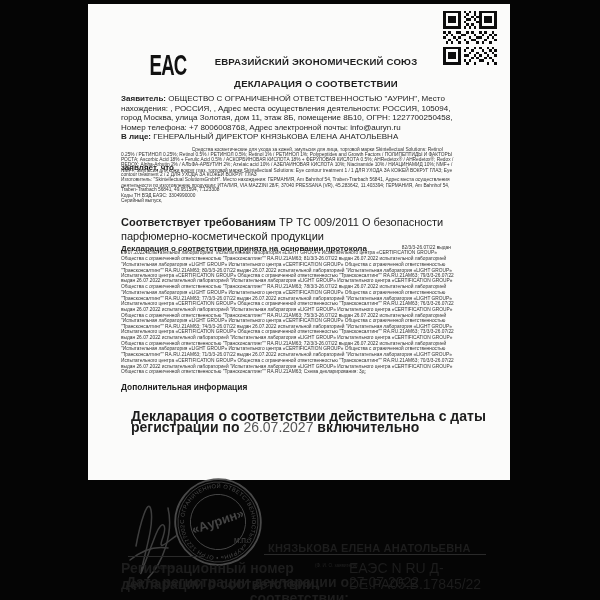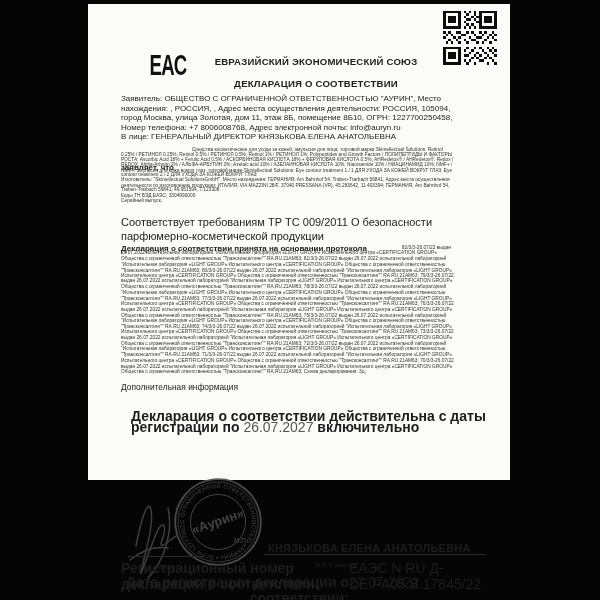--- a/index.html
+++ b/index.html
@@ -1,19 +1,19 @@
 <!DOCTYPE html>
 <html><head>
 <meta charset="utf-8">
 <style>
   html,body{margin:0;padding:0;width:600px;height:600px;background:#050505;overflow:hidden;
     font-family:"Liberation Sans",sans-serif;-webkit-font-smoothing:antialiased;}
   .page{position:absolute;left:88px;top:4px;width:422px;height:476px;background:#fbfbfa;color:#1d1d1d;}
   .abs{position:absolute;}
-  .b{font-weight:normal;}
+  .b{font-weight:bold;}
   
   .titles{left:33px;top:52px;width:390px;text-align:center;font-weight:bold;font-size:9.6px;letter-spacing:.2px;}
   .titles .t2{margin-top:11px;}
   .eac{left:60px;top:42px;width:40px;height:36px;}
   .qr{left:355px;top:6px;width:54px;height:55px;}
   
   .blk{font-size:8px;line-height:9.6px;}
   .applicant{left:33px;top:90px;width:336px;}
   .declares{left:33px;top:143px;width:336px;}
   .declares .head{position:absolute;left:0;top:16px;font-size:8px;font-weight:bold;}

